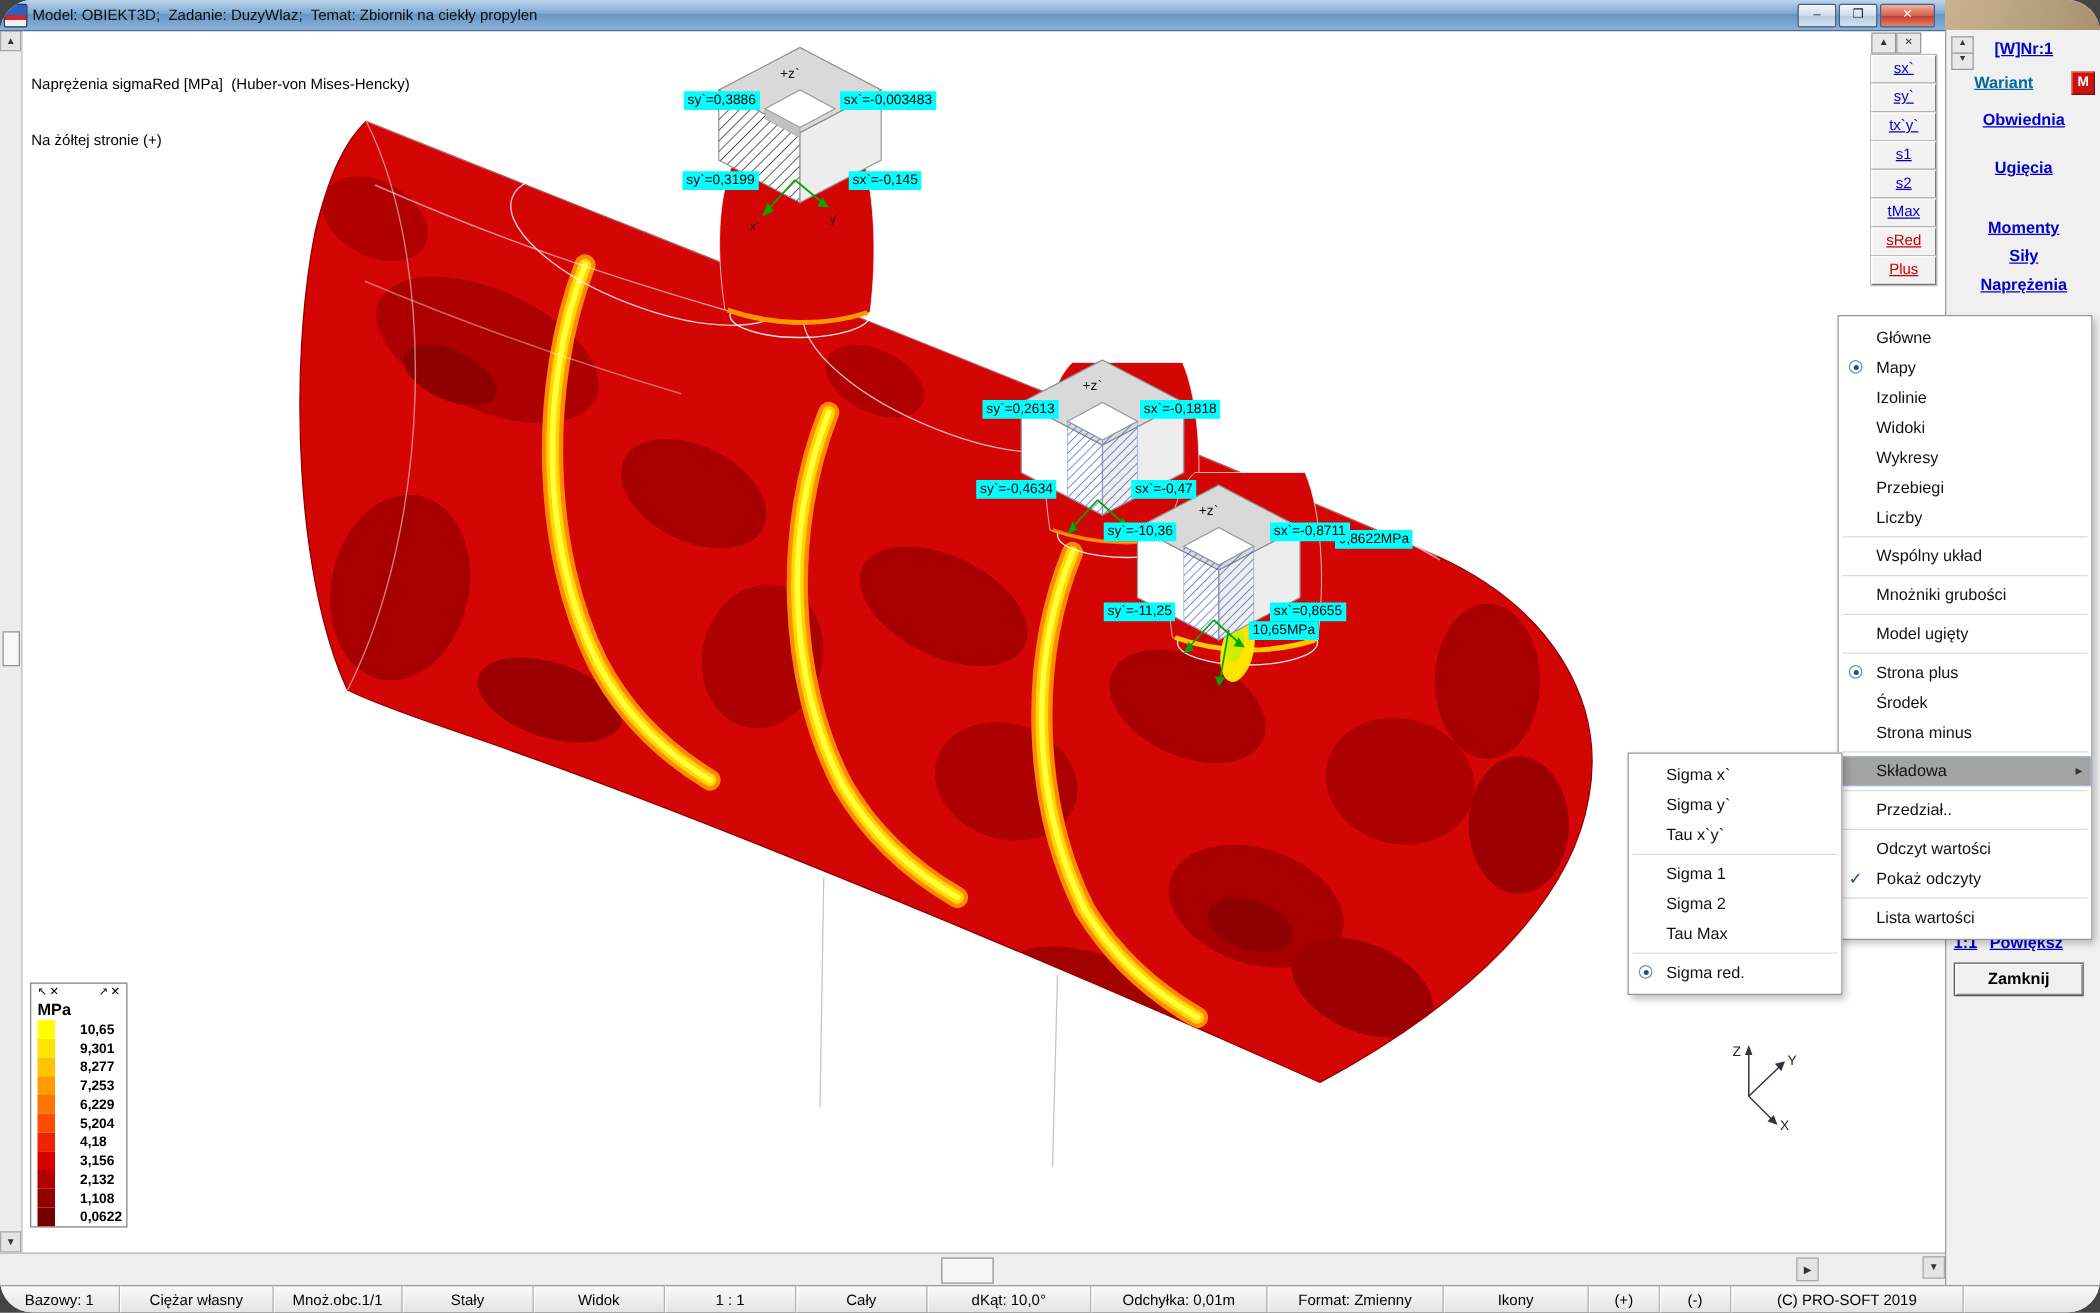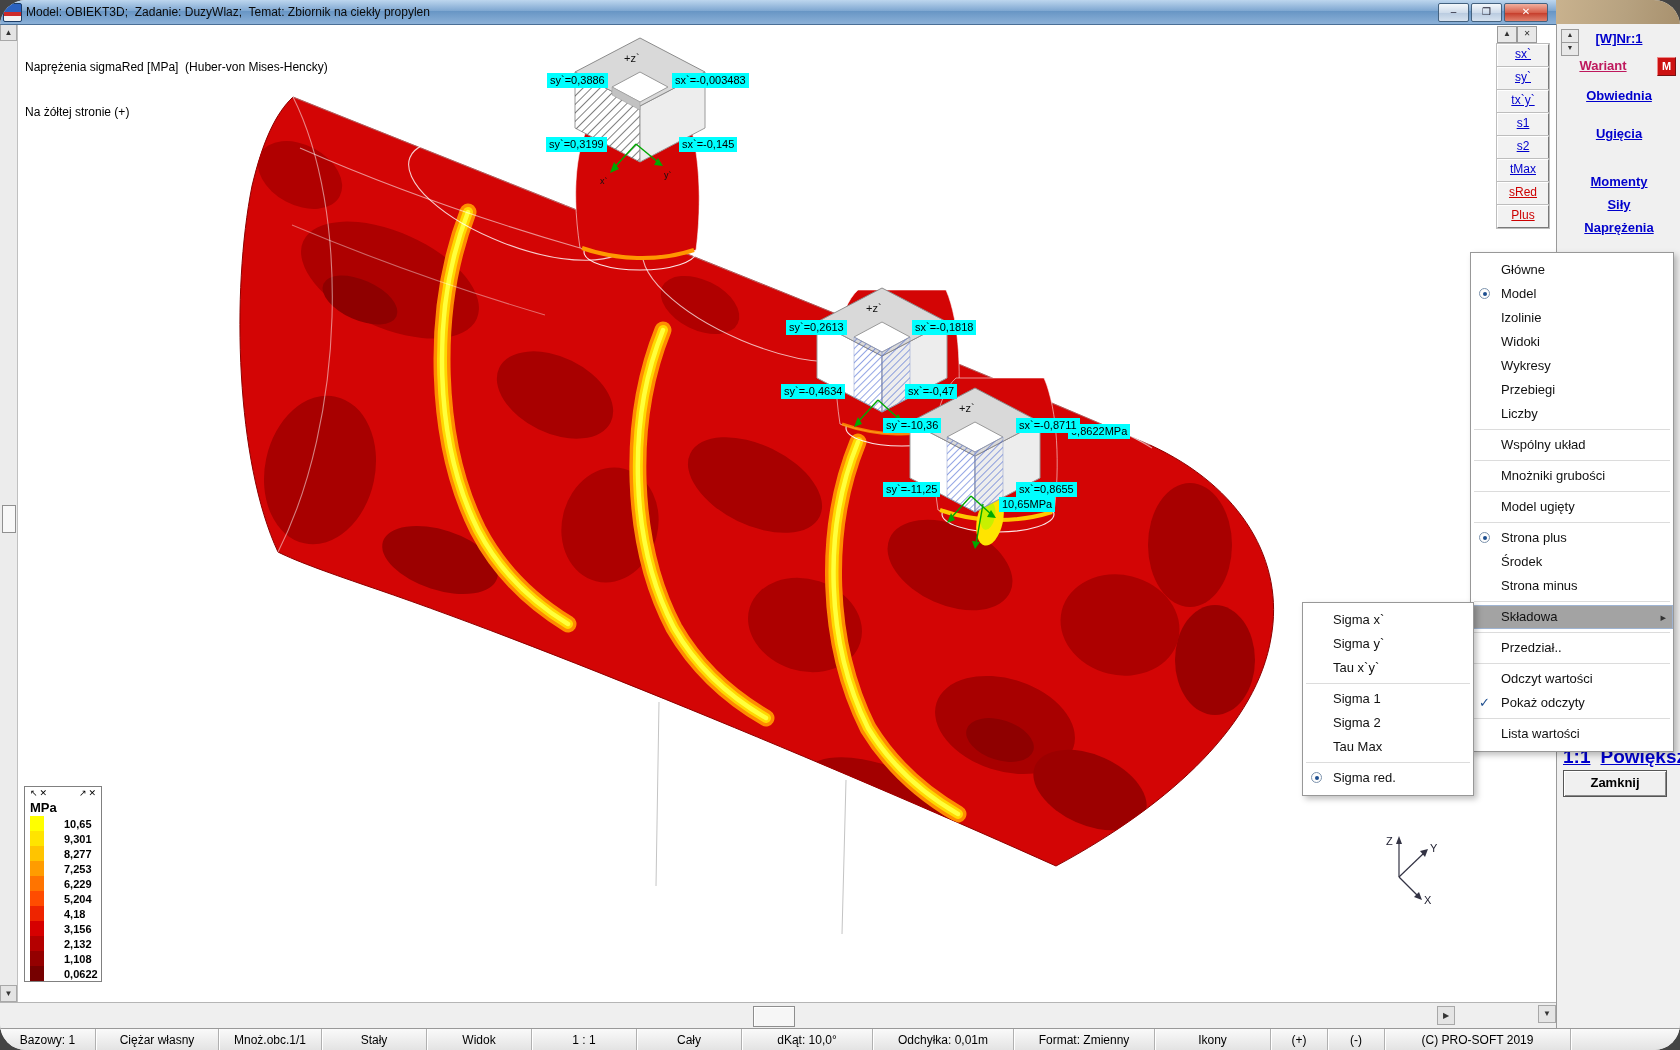--- a/index.html
+++ b/index.html
@@ -50,28 +50,28 @@
     border:1px solid;border-color:#ffffff #7a7a7a #7a7a7a #ffffff;box-shadow:0 0 0 1px #bdbdbd;
     font-size:12px;text-align:center;line-height:19px;z-index:4;
     color:#0000cc;text-decoration:underline;}
   .tbtn.red{color:#cc0000;}
 
   
   .panel{position:absolute;left:1556px;top:24px;width:124px;height:1004px;background:#f0f0f0;
     border-left:1px solid #9a9a9a;z-index:3;}
   .plink{position:absolute;left:0;width:100%;text-align:center;color:#0000cc;font-weight:bold;
     font-size:13px;text-decoration:underline;white-space:nowrap;}
-  .plink.red{color:#be185d;text-decoration:underline;}
+  .plink.red{color:#0369a1;text-decoration:underline;}
   .spinbtn{position:absolute;left:4px;width:16px;height:12px;background:#e8e8e8;border:1px solid #9a9a9a;
     font-size:7px;text-align:center;line-height:10px;color:#333;}
   .mbadge{position:absolute;right:5px;top:33px;width:17px;height:17px;background:#cc1111;color:#fff;
     font-weight:bold;font-size:11px;text-align:center;line-height:17px;
     border:1px solid;border-color:#ee8888 #771111 #771111 #ee8888;}
   .zoomrow{position:absolute;left:6px;top:722px;display:flex;gap:10px;}
-  .zoomrow .zl{color:#0000cc;font-weight:bold;font-size:19px;text-decoration:underline;white-space:nowrap;}
+  .zoomrow .zl{color:#0000cc;font-weight:bold;font-size:13px;text-decoration:underline;white-space:nowrap;}
   .closebtn{position:absolute;left:6px;top:746px;width:102px;height:25px;background:#f0f0f0;
     border:1px solid #555;box-shadow:inset 1px 1px 0 #fff, inset -1px -1px 0 #8a8a8a;
     font-size:13px;font-weight:bold;text-align:center;line-height:23px;color:#000;}
 
   
   .menu{position:absolute;left:1470px;top:252px;width:202px;background:#fff;
     border:1px solid #989898;box-shadow:3px 3px 6px rgba(0,0,0,.25);z-index:30;padding:5px 0;}
   .submenu{position:absolute;left:1302px;top:602px;width:170px;background:#fff;
     border:1px solid #989898;box-shadow:3px 3px 6px rgba(0,0,0,.25);z-index:31;padding:5px 0;}
   .mi{position:relative;height:24px;line-height:24px;padding-left:30px;font-size:13px;color:#111;white-space:nowrap;}
@@ -373,21 +373,21 @@
       <span class="zl">1:1</span>
       <span class="zl">Powiększ</span>
     </div>
     <div class="closebtn">Zamknij</div>
   </div>
 
   <div class="menu">
     <div class="mi"><span class="gut"></span><span>Główne</span></div>
     <div class="mi"><span class="gut">
           <span class="radio"></span>
-        </span><span>Model</span></div>
+        </span><span>Mapy</span></div>
     <div class="mi"><span class="gut"></span><span>Izolinie</span></div>
     <div class="mi"><span class="gut"></span><span>Widoki</span></div>
     <div class="mi"><span class="gut"></span><span>Wykresy</span></div>
     <div class="mi"><span class="gut"></span><span>Przebiegi</span></div>
     <div class="mi"><span class="gut"></span><span>Liczby</span></div>
     <div class="msep"></div>
     <div class="mi"><span class="gut"></span><span>Wspólny układ</span></div>
     <div class="msep"></div>
     <div class="mi"><span class="gut"></span><span>Mnożniki grubości</span></div>
     <div class="msep"></div>

